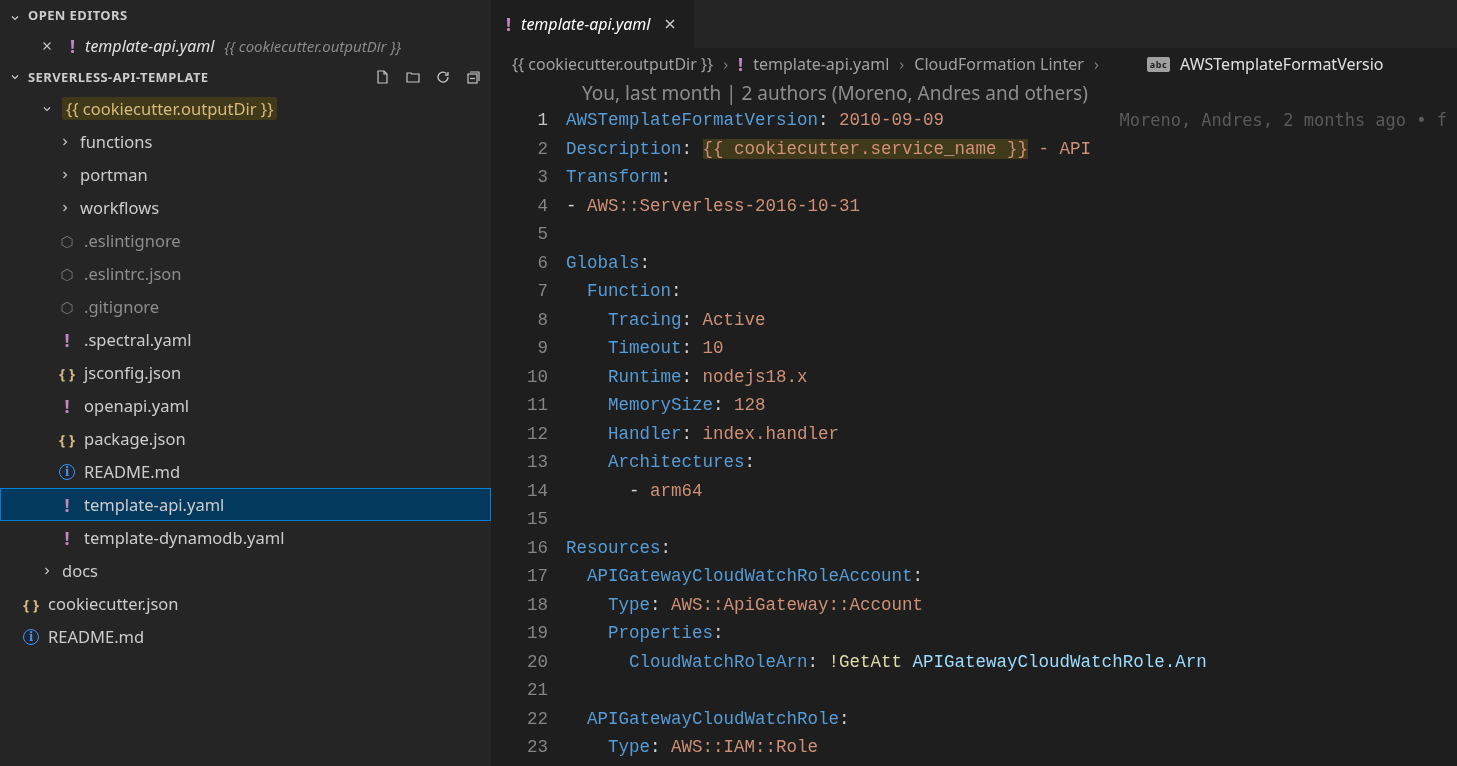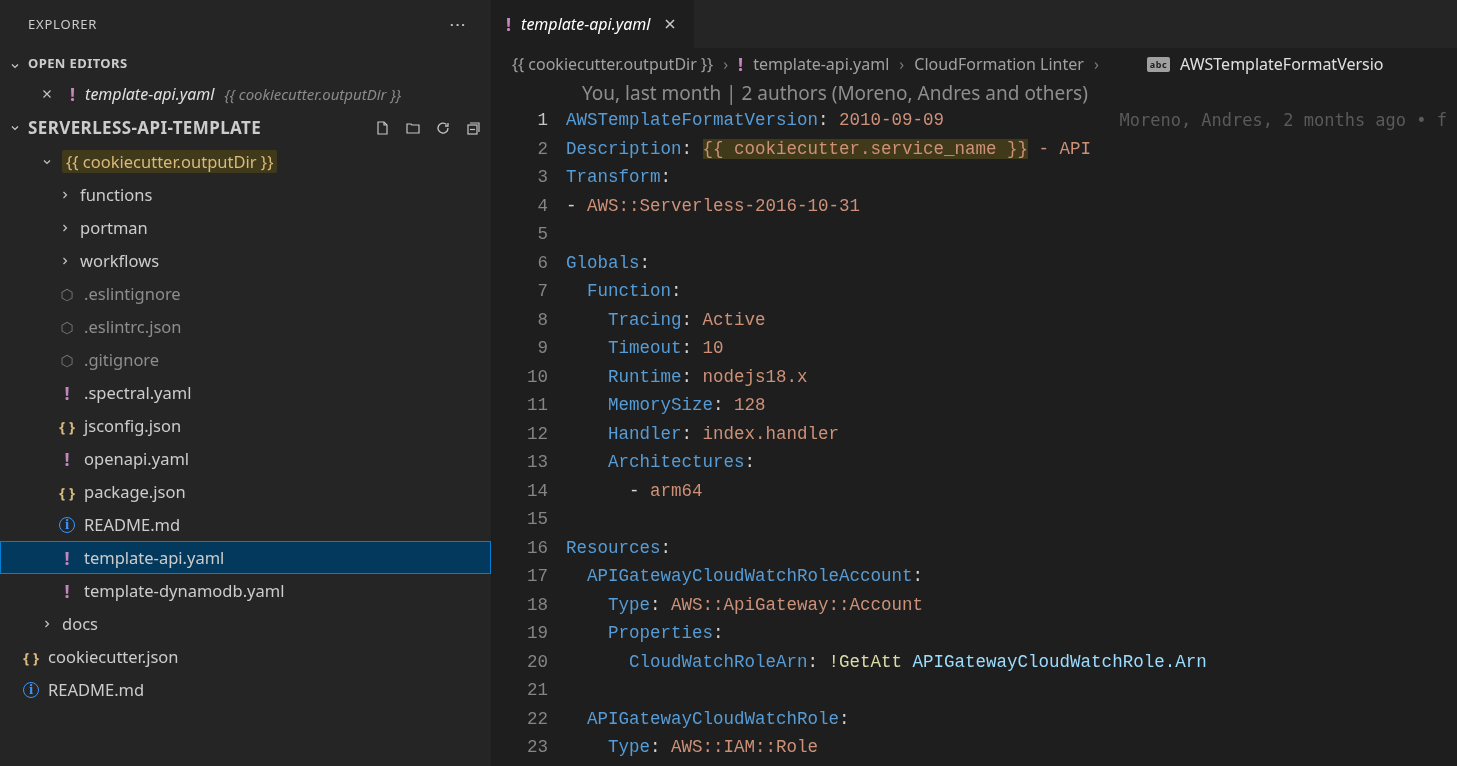--- a/index.html
+++ b/index.html
@@ -47,21 +47,21 @@
     padding: 5px 12px 5px 40px;
     font-size:16px;
     color:#e0e0e0;
   }
   .open-editor .close { width:14px; height:14px; display:inline-flex; align-items:center; justify-content:center; margin-right:6px;}
   .open-editor .dim { color:#8a8a8a; font-style:italic; font-size:15px;}
   .workspace-header {
     display:flex; align-items:center; justify-content:space-between;
     padding: 6px 10px 6px 8px;
   }
-  .workspace-header .title { display:flex; align-items:center; gap:6px; font-weight:700; font-size:17px; letter-spacing:.4px;}
+  .workspace-header .title { display:flex; align-items:center; gap:6px; font-weight:700; font-size:13px; letter-spacing:.4px;}
   .workspace-actions { display:flex; gap:14px; color:#c5c5c5; }
   .workspace-actions .ico { width:16px; height:16px; display:inline-flex; align-items:center; justify-content:center;}
   .tree { overflow:auto; }
   .tree-row {
     display:flex; align-items:center; gap:8px;
     height:33px; padding-left:22px; padding-right:10px;
     font-size:16.5px; color:#cccccc;
     white-space:nowrap;
   }
   .tree-row .ico { width:18px; height:18px; display:inline-flex; align-items:center; justify-content:center; flex-shrink:0; }
@@ -125,24 +125,20 @@
   .blame {
     position:absolute; right:10px; color:#5a5a5a; font-family:Consolas,monospace; font-size:17px;
     top:0; white-space:nowrap;
   }
   svg { display:block; }
 </style>
 </head>
 <body>
 
 <div class="sidebar">
-  <div class="sidebar-header">
-    <span>EXPLORER</span>
-    <span class="ellipsis">···</span>
-  </div>
 
   <div class="section-header">
     <span class="chev">
       <svg width="12" height="12" viewBox="0 0 16 16">
           <path d="M4 6l4 4 4-4" stroke="#cccccc" stroke-width="1.6" fill="none"></path>
         </svg>
     </span>
     <span>OPEN EDITORS</span>
   </div>
 

